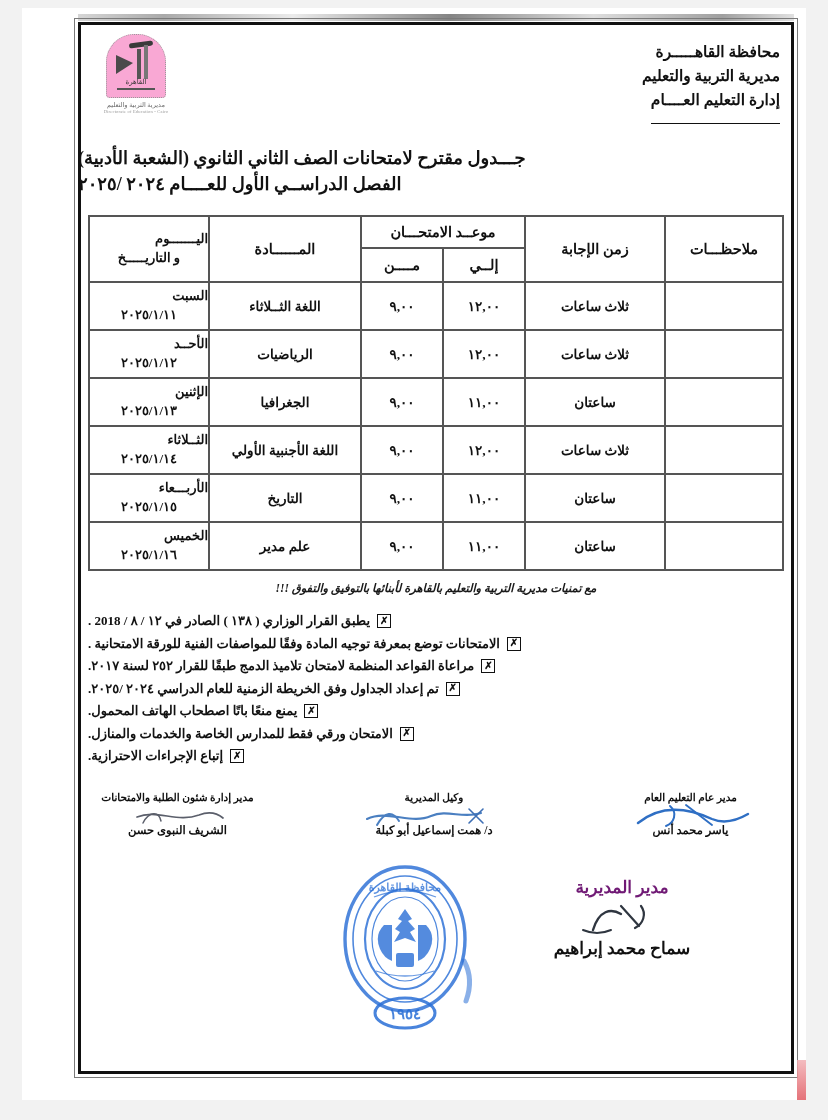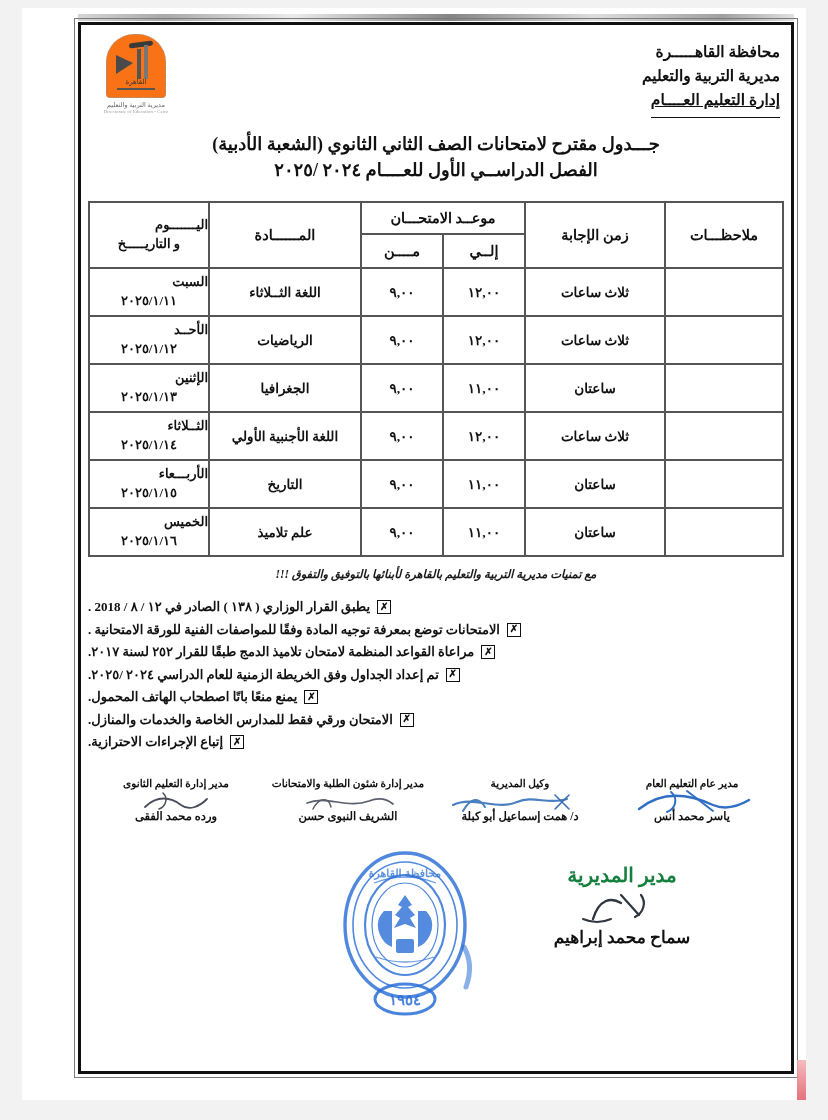--- a/index.html
+++ b/index.html
@@ -37,41 +37,41 @@
 
   .content{position:absolute;left:56px;top:14px;width:716px;height:1052px;}
 
   
   .hdr{position:relative;height:110px;}
   .org{
     position:absolute;right:14px;top:18px;text-align:right;
     font-weight:bold;font-size:15.5px;line-height:1.55;color:#111;
     letter-spacing:.5px;
   }
-  .org .u{border-bottom:1.6px solid #111;display:inline-block;padding-bottom:5px;text-decoration:underline;}
+  .org .u{border-bottom:1.6px solid #111;display:inline-block;padding-bottom:11px;}
   .logo{position:absolute;left:22px;top:12px;width:72px;height:92px;text-align:center;}
   .logo .emb{
     width:58px;height:62px;margin:0 auto;
     border:1px dotted #9a9a9a;
     border-radius:28px 28px 4px 4px;
-    position:relative;overflow:hidden;background:#f97316;
+    position:relative;overflow:hidden;background:#f9a8d4;
   }
   .logo .emb .fan{
     position:absolute;left:9px;top:20px;width:0;height:0;
     border-left:17px solid #4a4a4a;border-top:8px solid transparent;border-bottom:11px solid transparent;
   }
   .logo .emb .pil{position:absolute;left:30px;top:14px;width:4px;height:30px;background:#555;}
   .logo .emb .pil2{position:absolute;left:37px;top:10px;width:4px;height:34px;background:#777;}
   .logo .emb .swoosh{position:absolute;left:22px;top:7px;width:24px;height:5px;background:#3a3a3a;border-radius:3px;transform:rotate(-8deg);}
   .logo .emb .base{position:absolute;left:10px;bottom:7px;right:10px;height:2px;background:#555;}
   .logo .emb .cap{position:absolute;left:14px;bottom:11px;font-size:7px;color:#333;width:30px;}
   .logo .l1{font-size:6.5px;color:#6b6b6b;margin-top:3px;letter-spacing:.3px;}
   .logo .l2{font-size:4.5px;color:#9a9a9a;letter-spacing:.2px;}
 
-  .titles{text-align:center;margin-top:0;}
+  .titles{text-align:left;margin-top:14px;}
   .titles div{font-weight:bold;color:#111;line-height:1.42;}
   .t1{font-size:18px;letter-spacing:.2px;}
   .t2{font-size:18px;letter-spacing:.2px;}
   .t3{font-size:17px;}
 
   
   table.sched{
     border-collapse:collapse;margin:18px auto 0 auto;width:694px;
     table-layout:fixed;background:#fff;
   }
@@ -121,21 +121,21 @@
     margin-top:22px;padding:0 16px 0 12px;
   }
   .sig{text-align:center;width:175px;position:relative;}
   .sig .role{font-size:10.5px;font-weight:bold;color:#111;letter-spacing:.1px;white-space:nowrap;}
   .sig .name{font-size:11.5px;font-weight:bold;color:#111;margin-top:20px;}
   .sig .ink{position:absolute;left:0;right:0;top:12px;height:26px;}
   .sig .ink svg{display:block;margin:0 auto;}
 
   .lower{position:relative;height:230px;margin-top:10px;}
   .dirsig{position:absolute;right:72px;top:30px;text-align:center;width:200px;}
-  .dirsig .role{font-size:20px;font-weight:bold;color:#15803d;}
+  .dirsig .role{font-size:17px;font-weight:bold;color:#701a75;}
   .dirsig .ink{height:40px;margin-top:2px;}
   .dirsig .name{font-size:17px;font-weight:bold;color:#111;margin-top:-2px;}
 
   .stamp{position:absolute;left:238px;top:6px;width:178px;height:178px;}
 </style>
 </head>
 <body>
 
 <div class="page">
   <div class="scan-strip"></div>
@@ -247,21 +247,21 @@
           <td>التاريخ</td>
           <td><span class="daycell">
             <span class="dname">الأربـــعاء</span>
             <span class="ddate">٢٠٢٥/١/١٥</span></span></td>
         </tr>
         <tr>
           <td></td>
           <td>ساعتان</td>
           <td class="num">١١,٠٠</td>
           <td class="num">٩,٠٠</td>
-          <td>علم تلاميذ</td>
+          <td>علم مدير</td>
           <td><span class="daycell">
             <span class="dname">الخميس</span>
             <span class="ddate">٢٠٢٥/١/١٦</span></span></td>
         </tr>
       </tbody>
     </table>
 
     <div class="wish">مع تمنيات مديرية التربية والتعليم بالقاهرة لأبنائها بالتوفيق والتفوق !!!</div>
 
     <div class="notes">
@@ -353,30 +353,20 @@
         <div class="role">مدير إدارة شئون الطلبة والامتحانات</div>
         <div class="ink">
           <svg width="150" height="26" viewBox="0 0 150 26">
             <path d="M34 14 C54 6, 74 20, 96 12 C106 8, 114 10, 120 15" stroke="#5b5f6b" stroke-width="1.7" fill="none" stroke-linecap="round"></path>
             <path d="M40 20 C46 8, 56 8, 58 18" stroke="#5b5f6b" stroke-width="1.5" fill="none" stroke-linecap="round"></path>
           </svg>
         </div>
         <div class="name">الشريف النبوى حسن</div>
       </div>
 
-      <div class="sig">
-        <div class="role">مدير إدارة التعليم الثانوى</div>
-        <div class="ink">
-          <svg width="150" height="26" viewBox="0 0 150 26">
-            <path d="M44 18 C56 6, 70 8, 80 16 C88 22, 98 18, 106 10" stroke="#4a4e58" stroke-width="1.8" fill="none" stroke-linecap="round"></path>
-            <path d="M62 4 C68 10, 64 18, 58 20" stroke="#4a4e58" stroke-width="1.5" fill="none" stroke-linecap="round"></path>
-          </svg>
-        </div>
-        <div class="name">ورده محمد الفقى</div>
-      </div>
     </div>
 
     <div class="lower">
 
       <div class="stamp">
         <svg width="178" height="178" viewBox="0 0 178 178">
           <g fill="none" stroke="#2a6fd6" opacity="0.82">
             <ellipse cx="89" cy="86" rx="60" ry="72" stroke-width="3.4"></ellipse>
             <ellipse cx="89" cy="86" rx="52" ry="63" stroke-width="1.6"></ellipse>
             <ellipse cx="89" cy="86" rx="40" ry="50" stroke-width="2.2"></ellipse>

